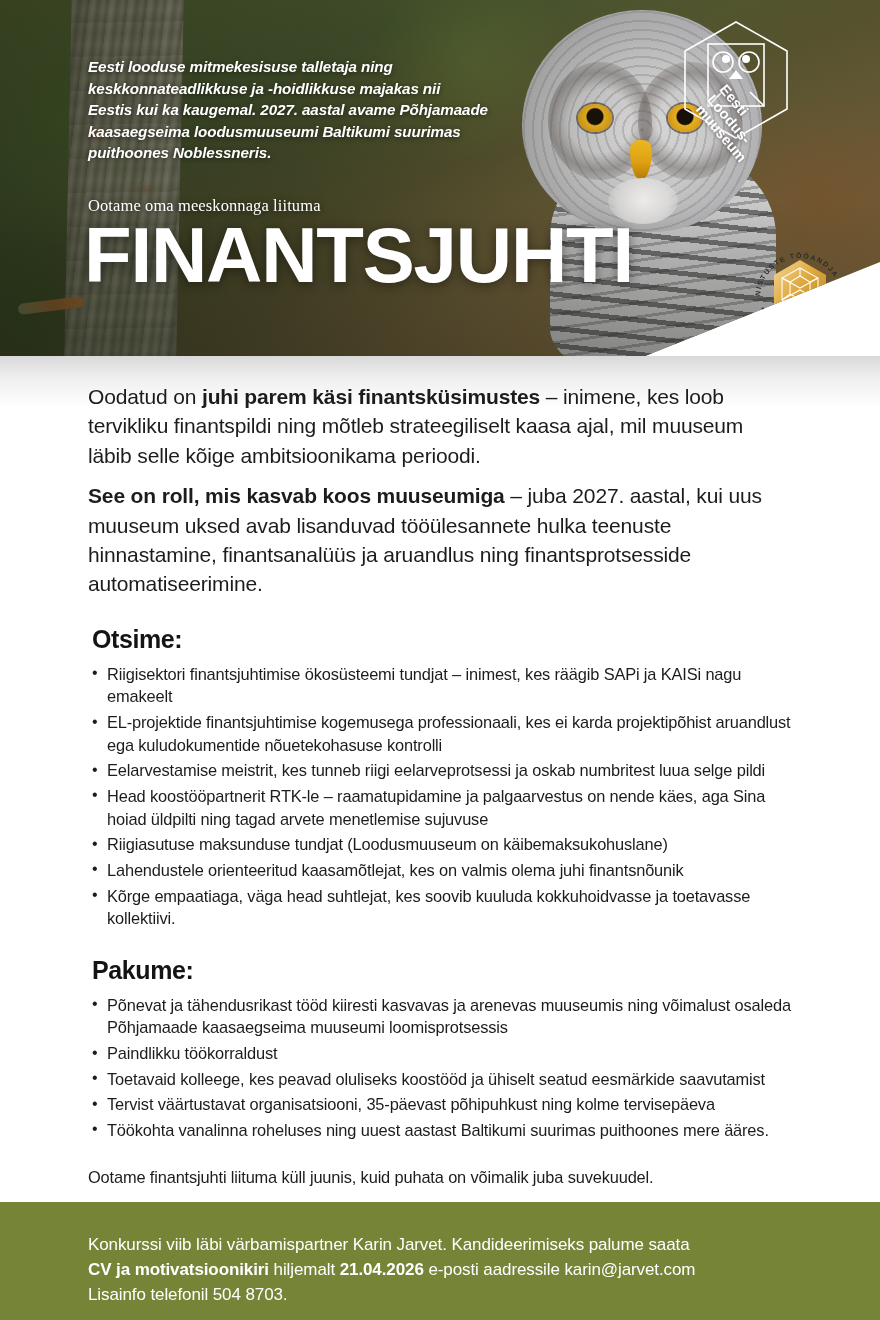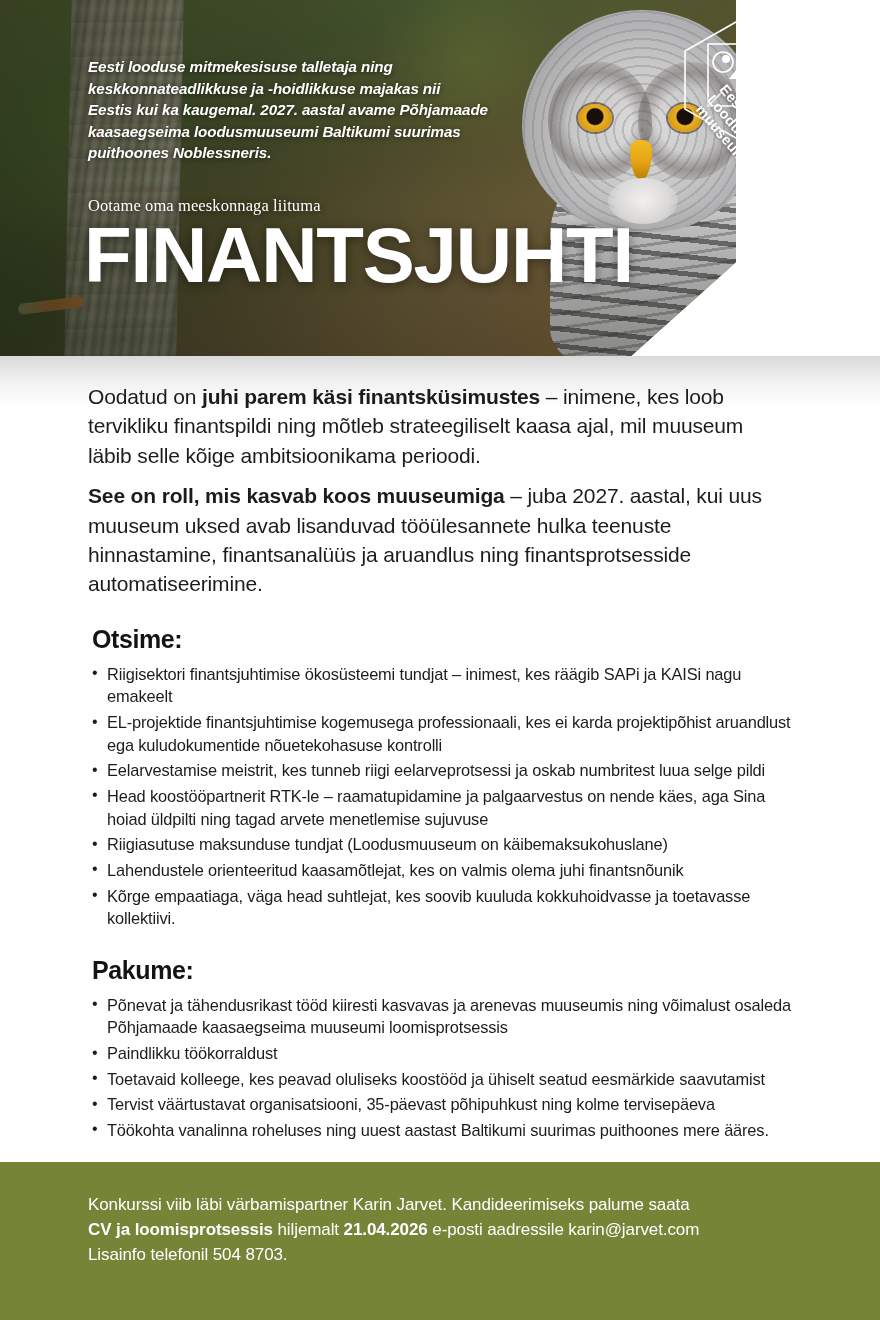--- a/index.html
+++ b/index.html
@@ -21,21 +21,21 @@
     width: 880px;
     height: 1320px;
     background: #ffffff;
     overflow: hidden;
   }
 
   
   .hero {
     position: absolute;
     left: 0; top: 0;
-    width: 736px;
+    width: 880px;
     height: 366px;
     overflow: hidden;
     
     clip-path: polygon(0 0, 100% 0, 100% 262px, 620px 366px, 0 366px);
   }
 
   
   .hero-photo {
     position: absolute;
     inset: 0;
@@ -289,21 +289,21 @@
     line-height: 1.38;
     letter-spacing: -0.15px;
     margin-top: 24px;
   }
 
   
   .footer {
     position: absolute;
     left: 0; bottom: 0;
     width: 880px;
-    height: 158px;
+    height: 118px;
     background: #768438;
     padding: 31px 88px 0 88px;
     color: #ffffff;
   }
   .footer p {
     font-size: 17px;
     line-height: 1.47;
     letter-spacing: -0.1px;
   }
   .footer b { font-weight: 700; }
@@ -427,18 +427,18 @@
       <li>Tervist väärtustavat organisatsiooni, 35-päevast põhipuhkust ning kolme tervisepäeva</li>
       <li>Töökohta vanalinna roheluses ning uuest aastast Baltikumi suurimas puithoones mere ääres.</li>
     </ul>
 
     <p class="closing">Ootame finantsjuhti liituma küll juunis, kuid puhata on võimalik juba suvekuudel.</p>
   </div>
 
   <div class="footer">
     <p>Konkurssi viib läbi värbamispartner Karin Jarvet. Kandideerimiseks palume saata</p>
     <p>
-      <b>CV ja loomisprotsessis</b><span> hiljemalt </span><b>21.04.2026</b><span> e-posti aadressile karin@jarvet.com</span>
+      <b>CV ja motivatsioonikiri</b><span> hiljemalt </span><b>21.04.2026</b><span> e-posti aadressile karin@jarvet.com</span>
     </p>
     <p>Lisainfo telefonil 504 8703.</p>
   </div>
 
 </div>
 
 </body></html>

